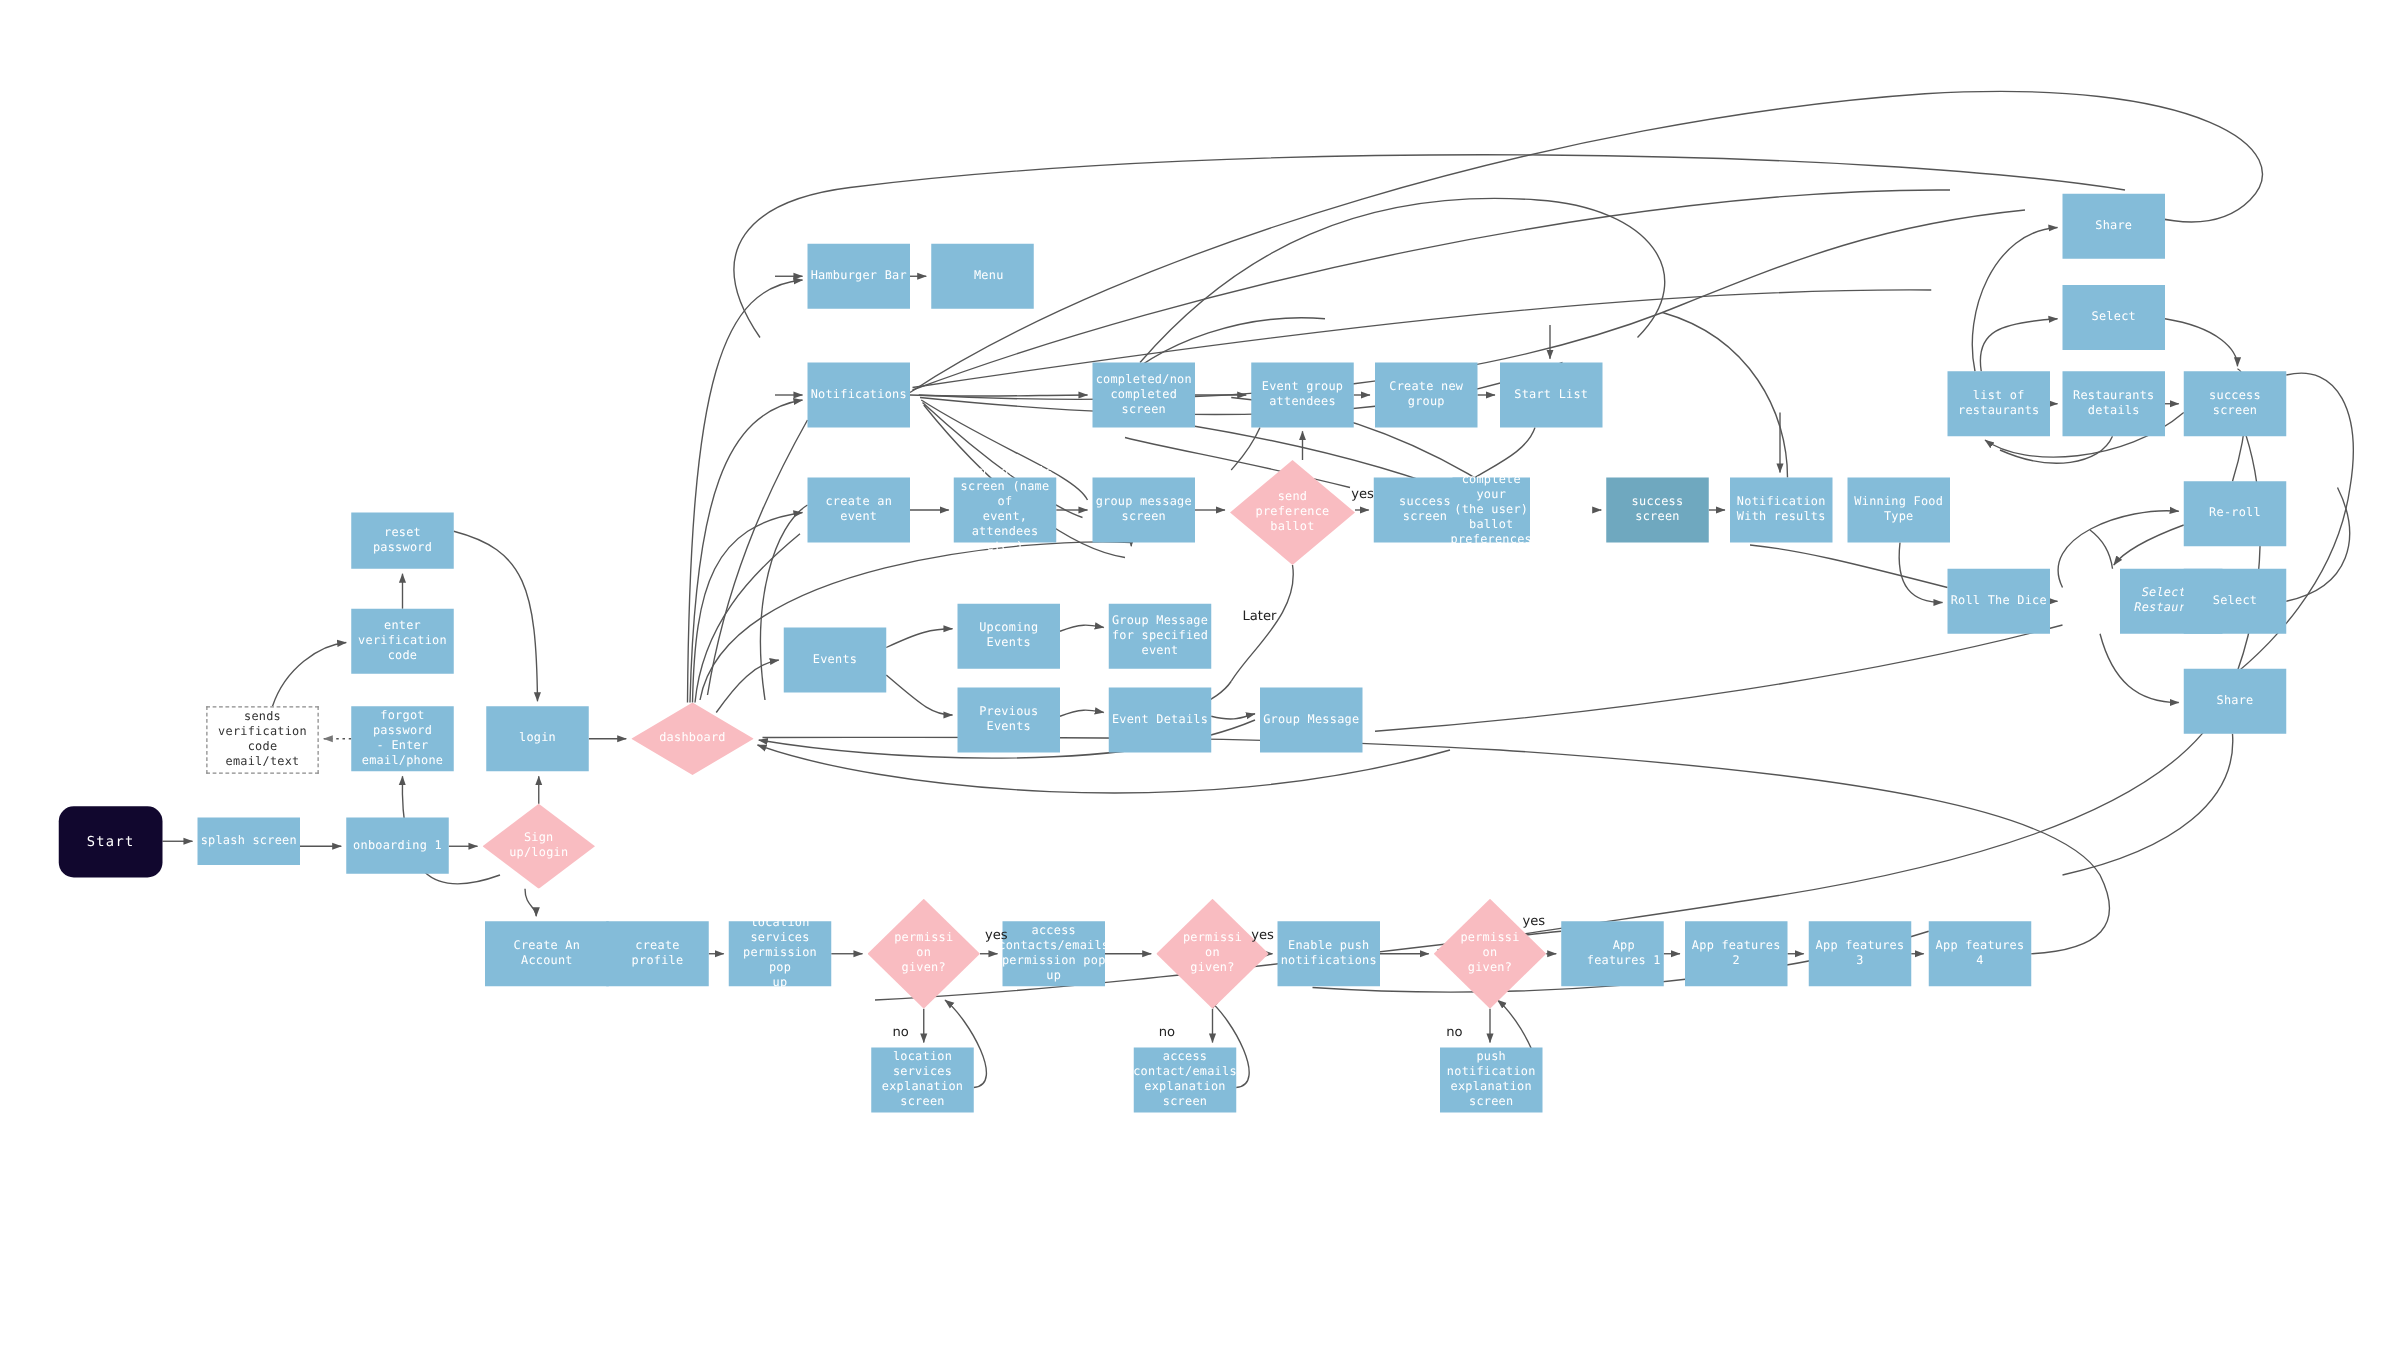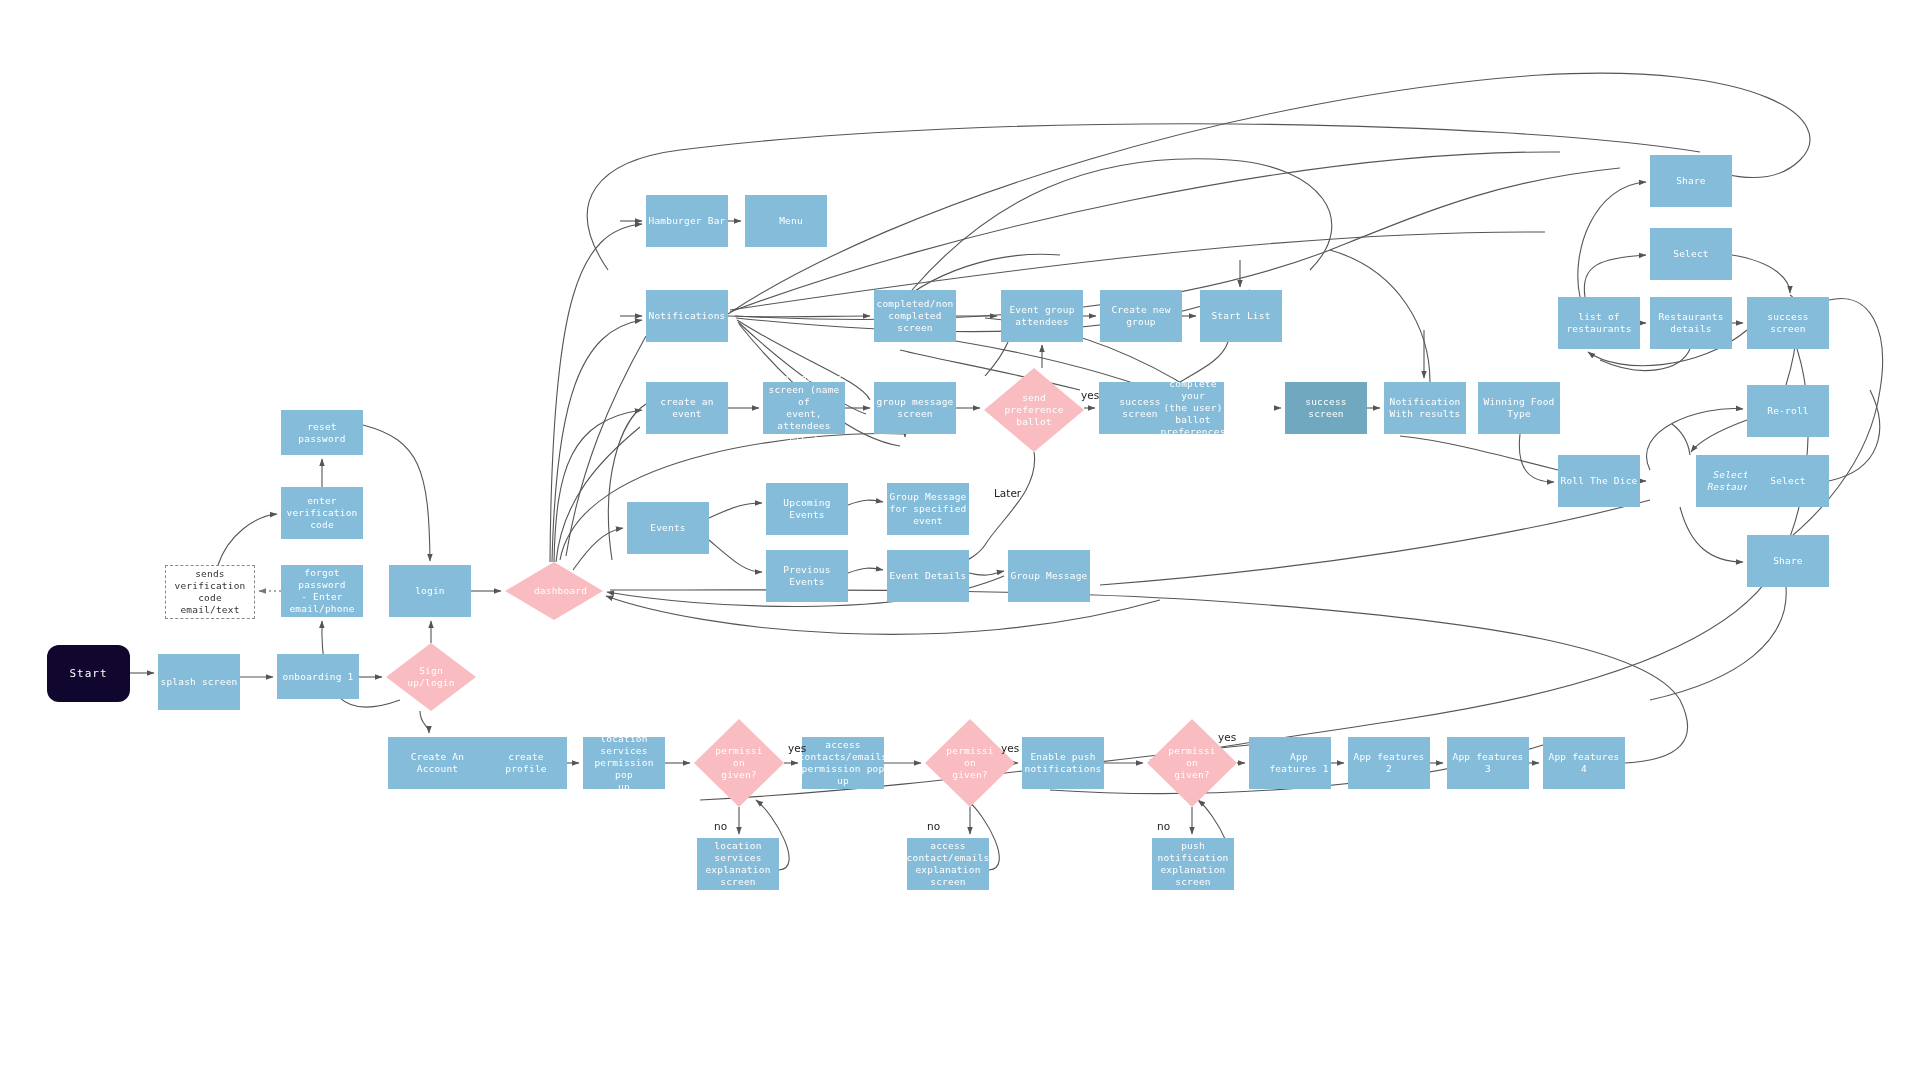--- a/index.html
+++ b/index.html
@@ -172,36 +172,36 @@
       <path d="M738,322 C790,370 840,405 866,414" marker-end="none"></path>
       <path d="M739,324 C800,400 860,440 900,446" marker-end="none"></path>
       <path d="M612,560 C600,480 620,420 646,404" marker-end="none"></path>
       <path d="M566,556 C580,470 610,400 646,336" marker-end="none"></path>
       <path d="M1008,342 C1000,360 990,370 985,376" marker-end="none"></path>
     </g>
   </svg>
 
   <div id="nodes-layer">
       <div class="node start" style="left: 47px; top: 645px; width: 83px; height: 57px;"><span>Start</span></div>
-      <div class="node proc" style="left: 158px; top: 654px; width: 82px; height: 56px;"><span>splash screen</span></div>
+      <div class="node proc" style="left: 158px; top: 654px; width: 82px; height: 38px;"><span>splash screen</span></div>
       <div class="node proc" style="left: 277px; top: 654px; width: 82px; height: 45px;"><span>onboarding 1</span></div>
       <div class="node dia" style="left: 386px; top: 643px; width: 90px; height: 68px;"><div class="diashape"></div><div class="dialabel">Sign
 up/login</div></div>
       <div class="node proc" style="left: 389px; top: 565px; width: 82px; height: 52px;"><span>login</span></div>
       <div class="node proc" style="left: 281px; top: 565px; width: 82px; height: 52px;"><span>forgot password
 - Enter
 email/phone</span></div>
       <div class="node dash" style="left: 165px; top: 565px; width: 90px; height: 54px;"><span>sends
 verification
 code email/text</span></div>
       <div class="node proc" style="left: 281px; top: 487px; width: 82px; height: 52px;"><span>enter
 verification
 code</span></div>
       <div class="node proc" style="left: 281px; top: 410px; width: 82px; height: 45px;"><span>reset password</span></div>
-      <div class="node dia" style="left: 505px; top: 562px; width: 98px; height: 58px; justify-content: flex-end;"><div class="diashape"></div><div class="dialabel">dashboard</div></div>
+      <div class="node dia" style="left: 505px; top: 562px; width: 98px; height: 58px;"><div class="diashape"></div><div class="dialabel">dashboard</div></div>
       <div class="node proc" style="left: 388px; top: 737px; width: 99px; height: 52px;"><span>Create An
 Account</span></div>
       <div class="node proc" style="left: 485px; top: 737px; width: 82px; height: 52px;"><span>create profile</span></div>
       <div class="node proc" style="left: 583px; top: 737px; width: 82px; height: 52px;"><span>location
 services
 permission pop
 up</span></div>
       <div class="node dia" style="left: 694px; top: 719px; width: 90px; height: 88px;"><div class="diashape"></div><div class="dialabel">permissi
 on
 given?</div></div>

